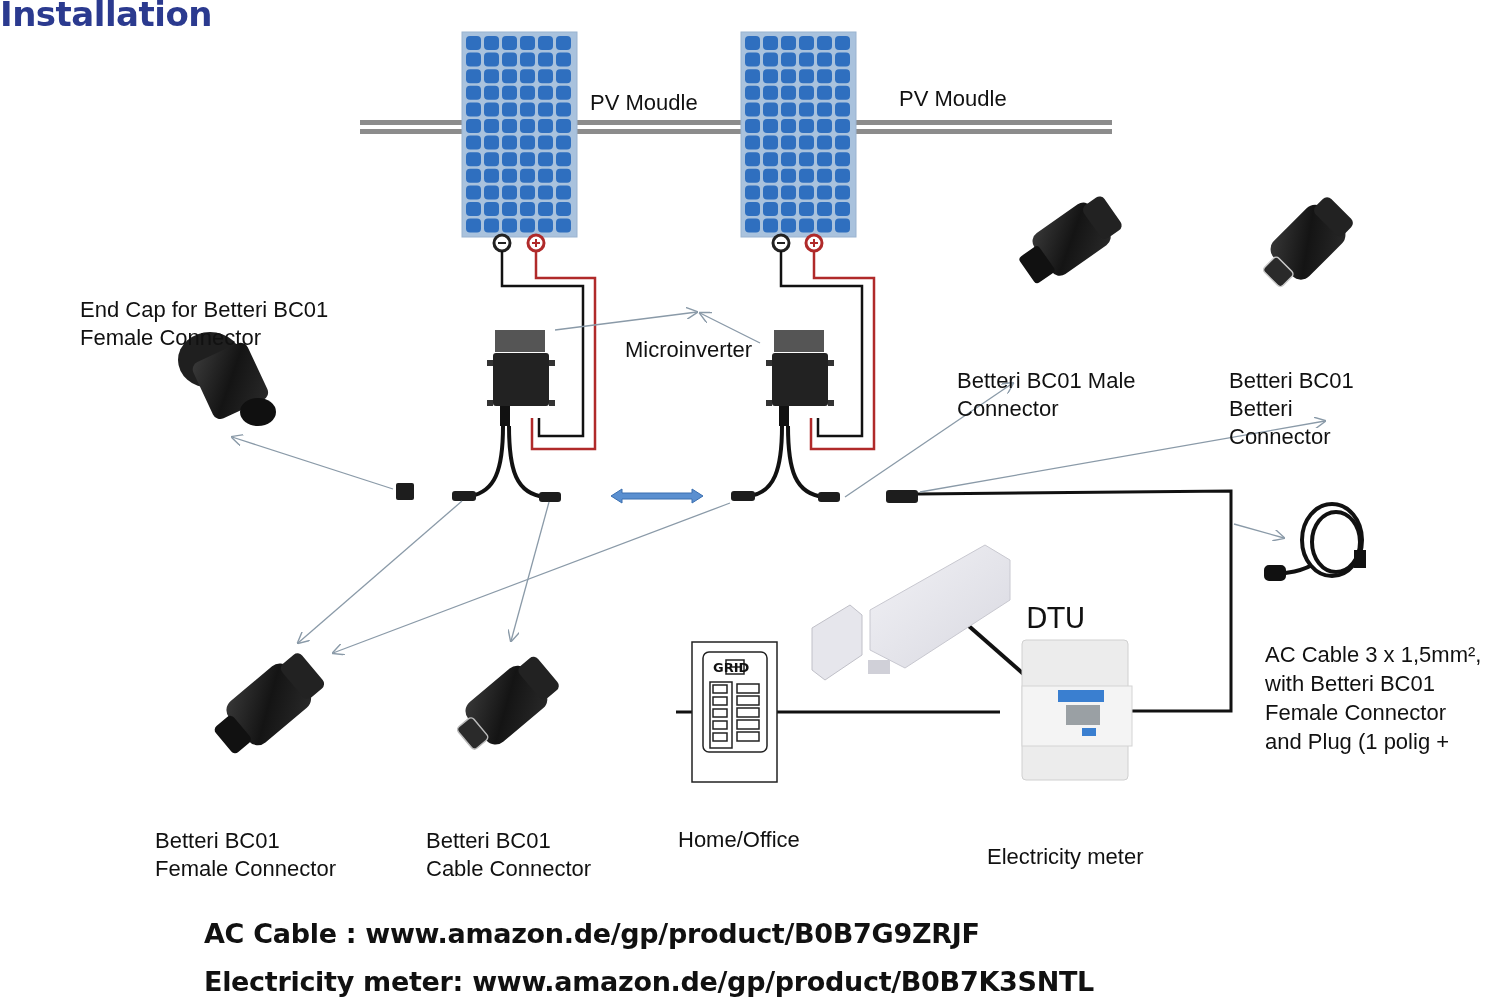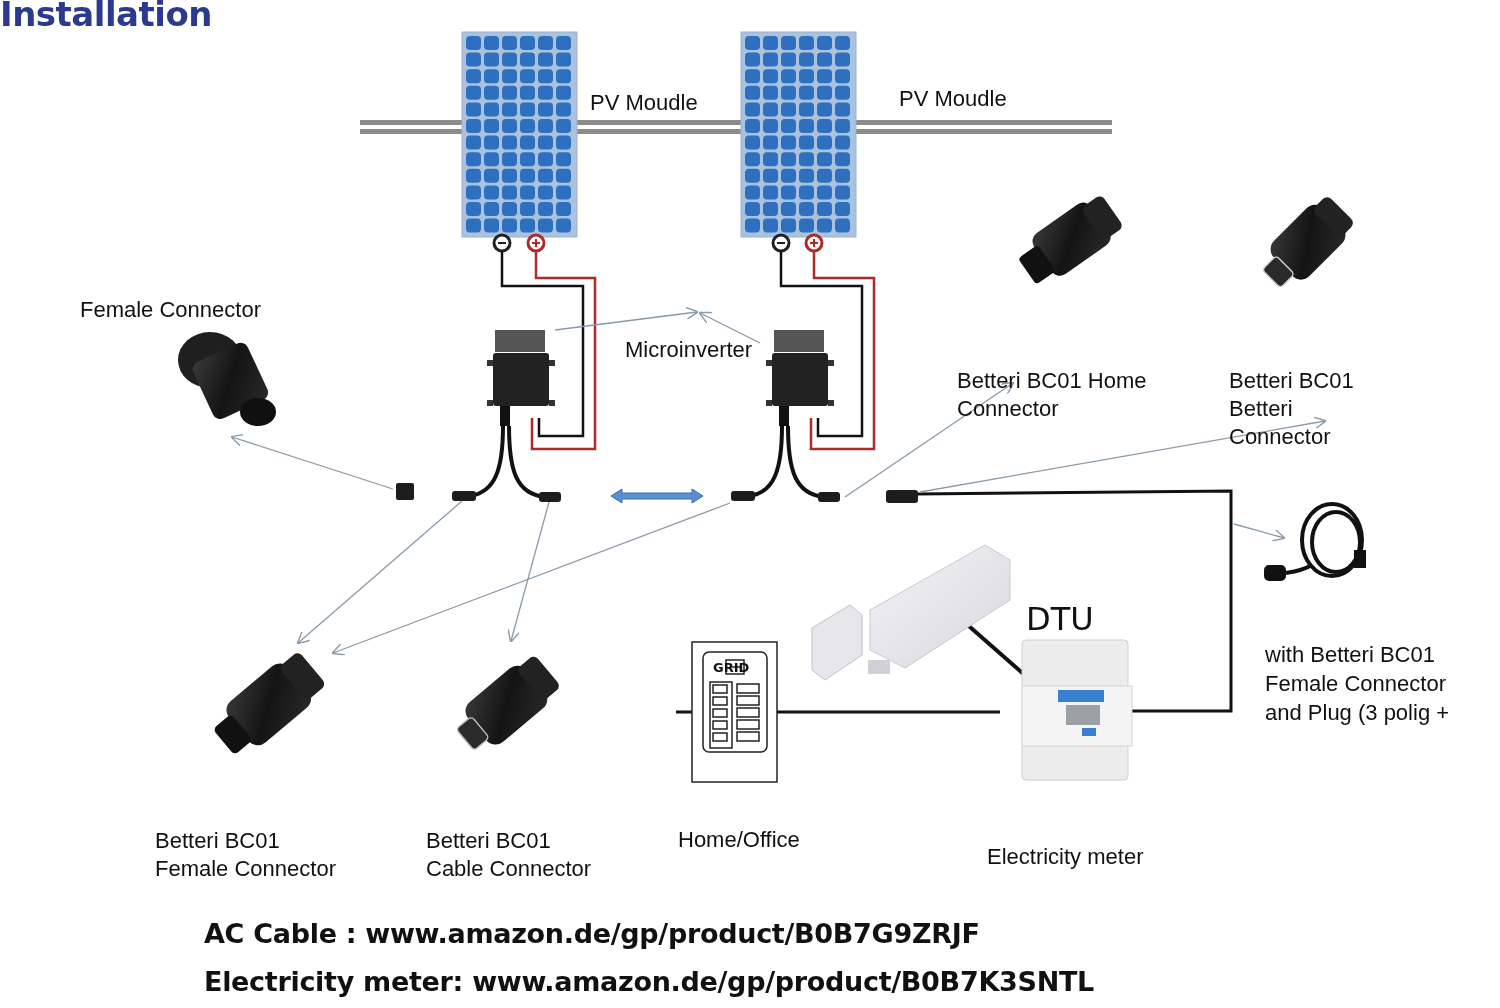--- a/index.html
+++ b/index.html
@@ -354,41 +354,43 @@
     <rect x="1066" y="705" width="34" height="20" fill="#9aa0a4"></rect>
     <rect x="1082" y="728" width="14" height="8" fill="#3a7fd0"></rect>
   </g>
 </svg>
 
 <div class="lbl" style="left:590px; top:49px;">PV Moudle</div>
 <div class="lbl" style="left:899px; top:45px;">PV Moudle</div>
 <div class="lbl" style="left:625px; top:296px;">Microinverter</div>
 
 <div class="lbl" style="left:80px; top:256px;">
+  <div>End Cap for Betteri BC01</div>
   <div>Female Connector</div>
 </div>
 
 <div class="lbl" style="left:957px; top:327px;">
-  <div>Betteri BC01 Home</div>
+  <div>Betteri BC01 Male</div>
   <div>Connector</div>
 </div>
 
 <div class="lbl" style="left:1229px; top:327px;">
   <div>Betteri BC01</div>
   <div>Betteri</div>
   <div>Connector</div>
 </div>
 
 <div class="lbl" style="left:1265px; top:600px; line-height:29px;">
+  <div>AC Cable 3 x 1,5mm²,</div>
   <div>with Betteri BC01</div>
   <div>Female Connector</div>
-  <div>and Plug (3 polig +</div>
-</div>
-
-<div class="lbl" style="left:1026px; top:565px; font-family:'DejaVu Sans', sans-serif; font-size:32px;">DTU</div>
+  <div>and Plug (1 polig +</div>
+</div>
+
+<div class="lbl" style="left:1026px; top:565px; font-family:'DejaVu Sans', sans-serif; font-size:28px;">DTU</div>
 <div class="lbl" style="left:713px; top:620px; font-family:'DejaVu Sans', sans-serif; font-weight:bold; font-size:13px; line-height:16px;text-align:center;">GRID</div>
 <div class="lbl" style="left:678px; top:786px;">Home/Office</div>
 <div class="lbl" style="left:987px; top:803px;">Electricity meter</div>
 
 <div class="lbl" style="left:155px; top:787px;">
   <div>Betteri BC01</div>
   <div>Female Connector</div>
 </div>
 <div class="lbl" style="left:426px; top:787px;">
   <div>Betteri BC01</div>

